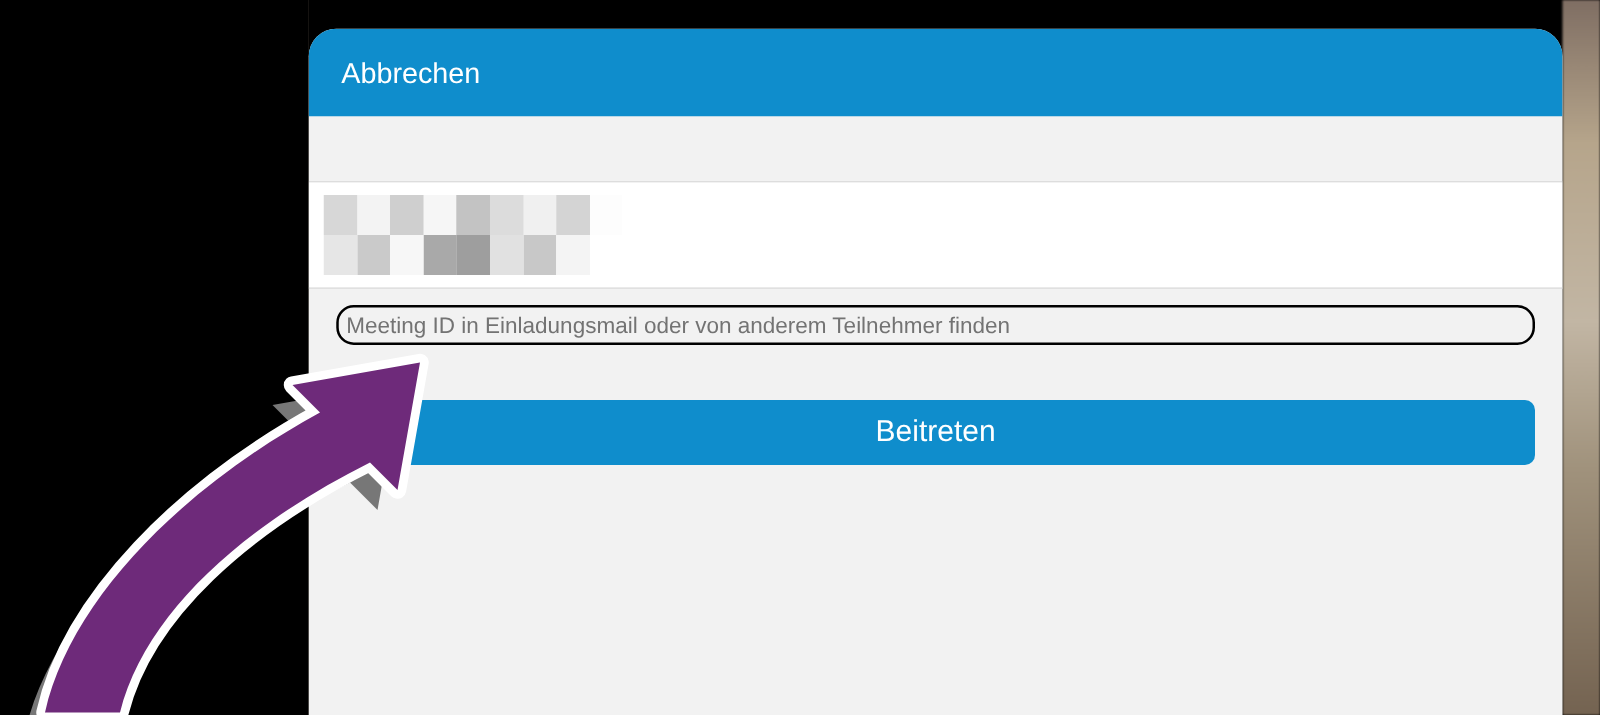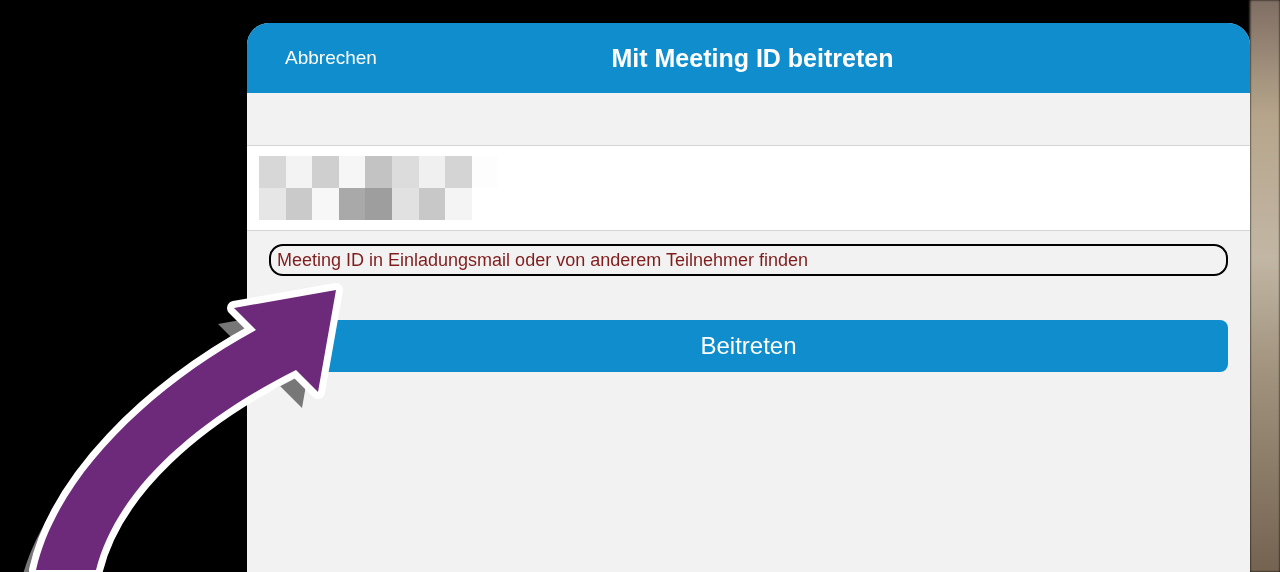--- a/index.html
+++ b/index.html
@@ -9,50 +9,47 @@
     background:linear-gradient(180deg,#7f6e63 0%,#b6a58b 20%,#c2b6a4 45%,#a1937d 65%,#746351 100%);
     filter:blur(1px);}
   .bg-left{position:absolute;top:0;left:0;bottom:0;width:247px;background:#000;}
   .brown-strip{position:absolute;top:0;left:205px;width:42px;bottom:0;
     background:linear-gradient(180deg,#6e6156 0%,#9c8f7c 35%,#b2a792 55%,#7d6d58 100%);}
   
   .card{position:absolute;top:23px;left:247px;right:30px;bottom:0;
     background:#f2f2f2;border-top-left-radius:22px;border-top-right-radius:22px;
     box-shadow:0 0 0 1px rgba(0,0,0,0.05);overflow:hidden;}
   .header{height:70px;background:#0f8dcc;display:flex;align-items:center;color:#fff;}
-  .cancel{flex:0 0 auto;padding:0 38px;font-size:19px;font-weight:400;cursor:pointer;}
+  .cancel{flex:0 0 auto;padding:0 26px;font-size:23px;font-weight:400;cursor:pointer;}
   .title-wrap{flex:1 1 auto;text-align:center;padding-right:160px;}
   .title{font-size:25px;font-weight:600;}
   
   .gap{height:52px;border-bottom:1px solid #d6d6d6;}
   .name-row{height:84px;background:#fff;border-bottom:1px solid #d6d6d6;display:flex;align-items:center;padding-left:12px;}
   .pixelate{width:266px;height:64px;display:grid;grid-template-columns:repeat(10,1fr);grid-template-rows:repeat(2,1fr);gap:0;}
   .pixelate span{display:block;}
   .hint-wrap{padding:13px 22px 0 22px;}
   .hint-box{border:2px solid #000;border-radius:14px;height:28px;display:flex;align-items:center;padding:0 6px;}
-  .hint-text{font-size:18px;color:#7f1d1d;white-space:nowrap;overflow:hidden;text-overflow:ellipsis;}
+  .hint-text{font-size:18px;color:#737373;white-space:nowrap;overflow:hidden;text-overflow:ellipsis;}
   .join-wrap{padding:44px 22px 0 22px;}
   .join-btn{display:flex;align-items:center;justify-content:center;height:52px;background:#0f8dcc;border-radius:8px;color:#fff;font-size:24px;font-weight:400;cursor:pointer;}
   
   .arrow-svg{position:absolute;left:-4px;top:270px;width:380px;height:330px;pointer-events:none;}
 </style>
 </head>
 <body>
 
 <div class="stage">
   <div class="bg-right"></div>
   <div class="brown-strip"></div>
   <div class="bg-left"></div>
 
   <div class="card">
     <div class="header">
       <div class="cancel">Abbrechen</div>
-      <div class="title-wrap">
-        <span class="title">Mit Meeting ID beitreten</span>
-      </div>
     </div>
 
     <div class="gap"></div>
 
     <div class="name-row">
       <div class="pixelate">
         <span style="background:#d7d7d7"></span>
           <span style="background:#f3f3f3"></span>
           <span style="background:#cfcfcf"></span>
           <span style="background:#f6f6f6"></span>

